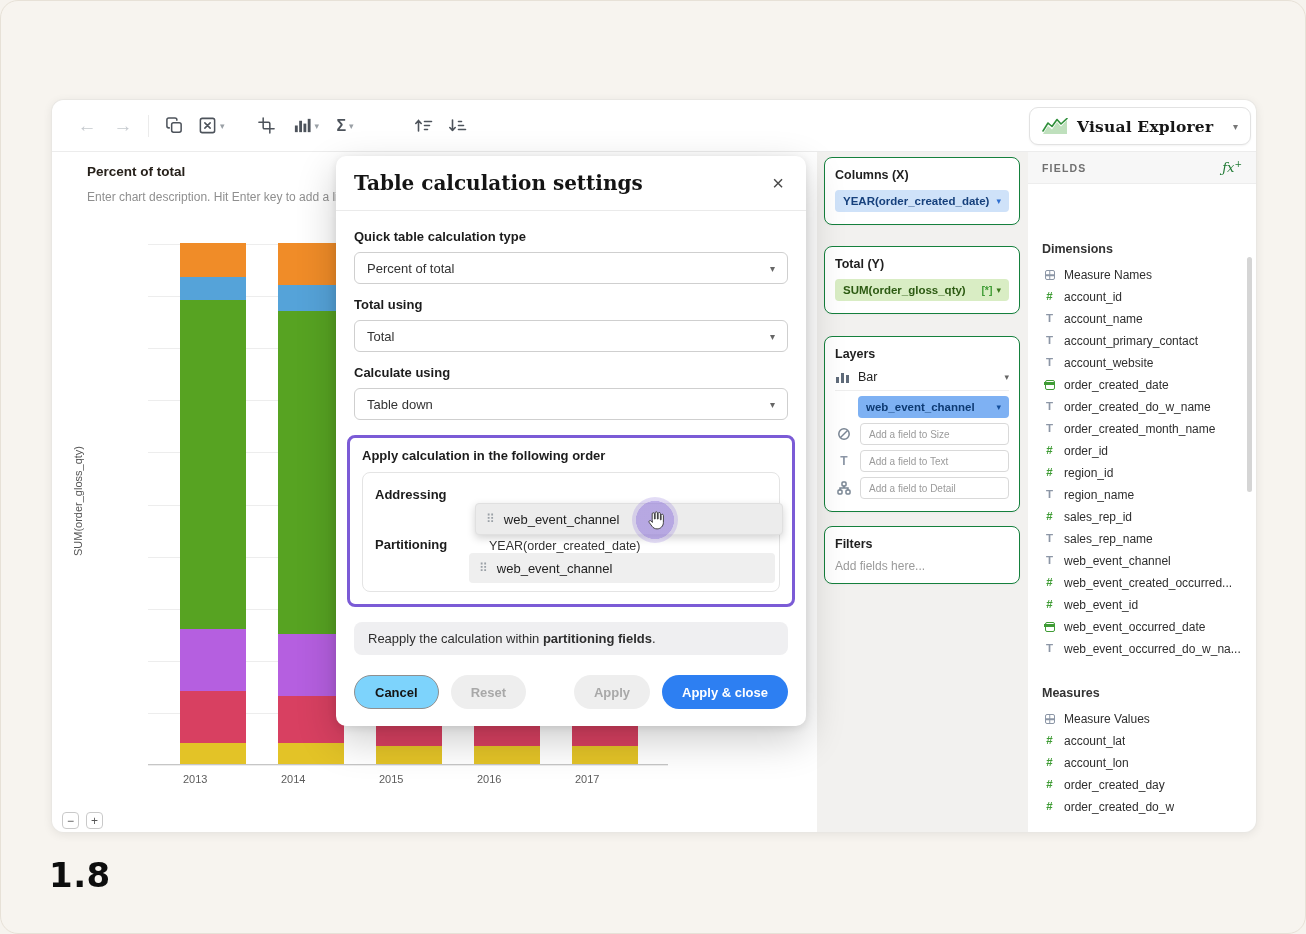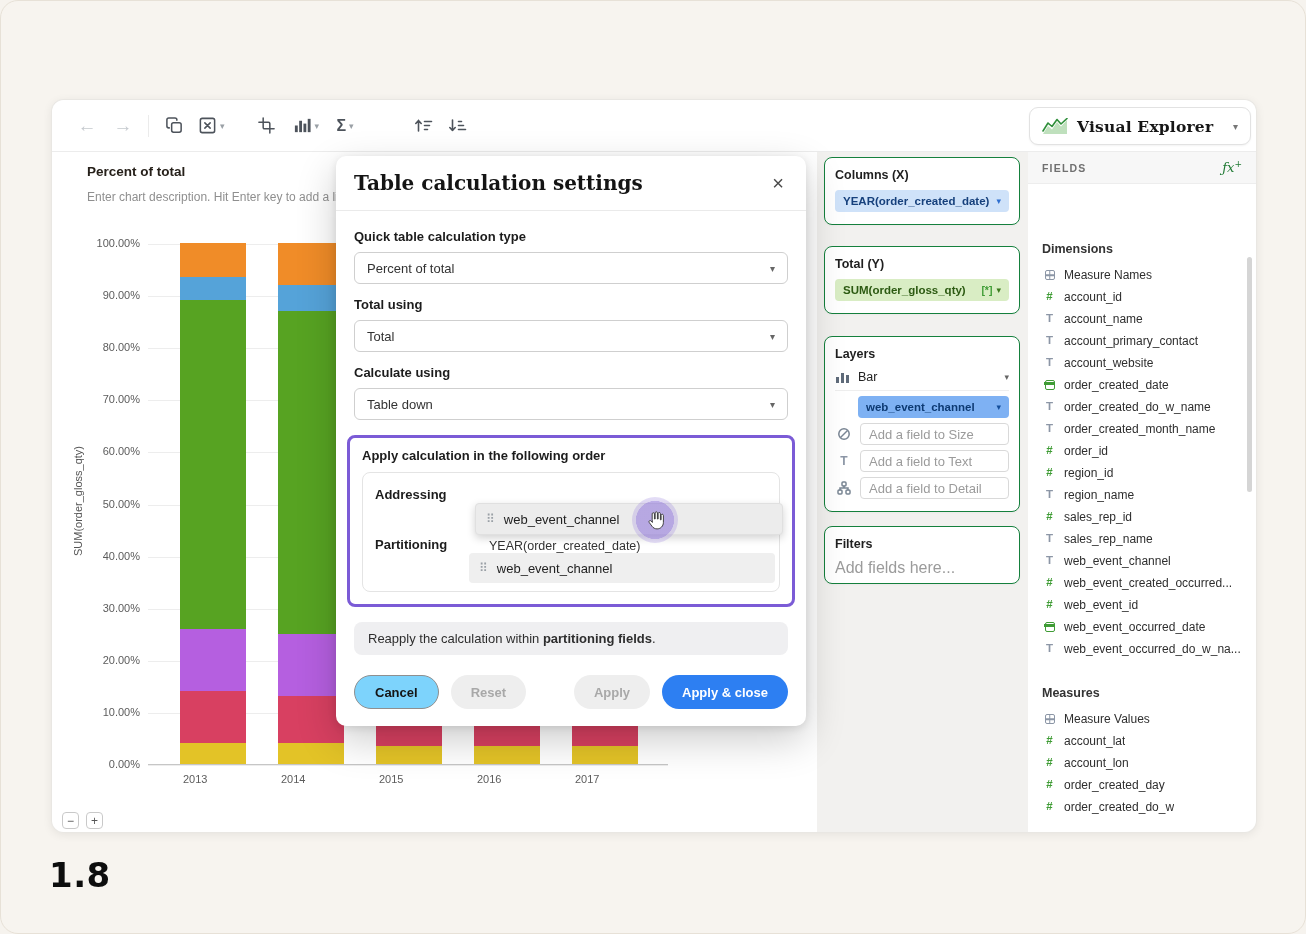--- a/index.html
+++ b/index.html
@@ -51,24 +51,24 @@
   .pill-badge{font-size:10.5px;font-weight:700;color:#3f9c35;margin-left:auto;margin-right:4px;}
   .pill-badge + .pill-caret{margin-left:0;}
   .mark-row{display:flex;align-items:center;gap:8px;height:28px;border-bottom:1px solid #eee;margin-top:2px;font-size:12.5px;color:#222;cursor:pointer;}
   .mark-row .pill-caret{color:#666;}
   .enc-row{display:flex;align-items:center;gap:7px;margin-top:5px;}
   .enc-ic{width:18px;flex:none;display:flex;align-items:center;justify-content:center;color:#7a8694;}
   .enc-row .pill{margin-top:0;flex:1;min-width:0;}
   .pill-active{background:#7eb1f3;}
   .pill-active .pill-text{color:#0d3a73;}
   .pill-active .pill-caret{color:#134e9b;}
-  .dropzone{flex:1;height:22px;border:1px solid #d9d9d9;border-radius:4px;font-size:13px;color:#9b9b9b;display:flex;align-items:center;padding:0 8px;background:#fff;cursor:pointer;white-space:nowrap;overflow:hidden;}
+  .dropzone{flex:1;height:22px;border:1px solid #d9d9d9;border-radius:4px;font-size:10px;color:#9b9b9b;display:flex;align-items:center;padding:0 8px;background:#fff;cursor:pointer;white-space:nowrap;overflow:hidden;}
   .chip{width:16px;height:16px;border-radius:4px;overflow:hidden;display:grid;grid-template-columns:1fr 1fr;grid-template-rows:1fr 1fr;}
   .chip i{display:block;}
-  .filters-hint{margin-top:8px;font-size:16px;color:#9b9b9b;}
+  .filters-hint{margin-top:8px;font-size:12px;color:#9b9b9b;}
   .t-glyph{font-size:12px;font-weight:700;color:#8c96a6;}
 
   
   .fields-panel{position:absolute;left:976px;top:52px;right:0;bottom:0;background:#fff;border-radius:0 0 12px 0;overflow:hidden;}
   .tabs{display:flex;height:44px;border-bottom:1px solid #e9e9e9;}
   .tab{flex:1;display:flex;align-items:center;justify-content:center;font-size:13.5px;color:#555;position:relative;cursor:pointer;}
   .tab.active{color:#111;font-weight:700;}
   .tab.active::after{content:"";position:absolute;bottom:-1px;left:26%;right:26%;height:3px;background:#2f8f3a;border-radius:2px;}
   .fields-bar{height:32px;background:#f7f7f7;display:flex;align-items:center;justify-content:space-between;padding:0 14px;border-bottom:1px solid #ededed;}
   .fields-title{font-size:10.5px;letter-spacing:1.2px;color:#707070;font-weight:700;}
@@ -190,33 +190,20 @@
           </svg>
         <span class="brand-name">Visual Explorer</span>
         <span class="tb-caret">▾</span>
       </div>
     </div>
 
     <div class="canvas">
       <div class="chart-title">Percent of total</div>
       <div class="chart-desc">Enter chart description. Hit Enter key to add a li</div>
       <div class="y-axis-label">SUM(order_gloss_qty)</div>
-      <div class="yticks">
-          <div class="ytick" style="top: -7px;">100.00%</div>
-          <div class="ytick" style="top: 45.1px;">90.00%</div>
-          <div class="ytick" style="top: 97.2px;">80.00%</div>
-          <div class="ytick" style="top: 149.3px;">70.00%</div>
-          <div class="ytick" style="top: 201.4px;">60.00%</div>
-          <div class="ytick" style="top: 253.5px;">50.00%</div>
-          <div class="ytick" style="top: 305.6px;">40.00%</div>
-          <div class="ytick" style="top: 357.7px;">30.00%</div>
-          <div class="ytick" style="top: 409.8px;">20.00%</div>
-          <div class="ytick" style="top: 461.9px;">10.00%</div>
-          <div class="ytick" style="top: 514px;">0.00%</div>
-        </div>
       <div class="plot">
         <div>
             <div class="gridline" style="top: 0px;"></div>
             <div class="gridline" style="top: 52.1px;"></div>
             <div class="gridline" style="top: 104.2px;"></div>
             <div class="gridline" style="top: 156.3px;"></div>
             <div class="gridline" style="top: 208.4px;"></div>
             <div class="gridline" style="top: 260.5px;"></div>
             <div class="gridline" style="top: 312.6px;"></div>
             <div class="gridline" style="top: 364.7px;"></div>

